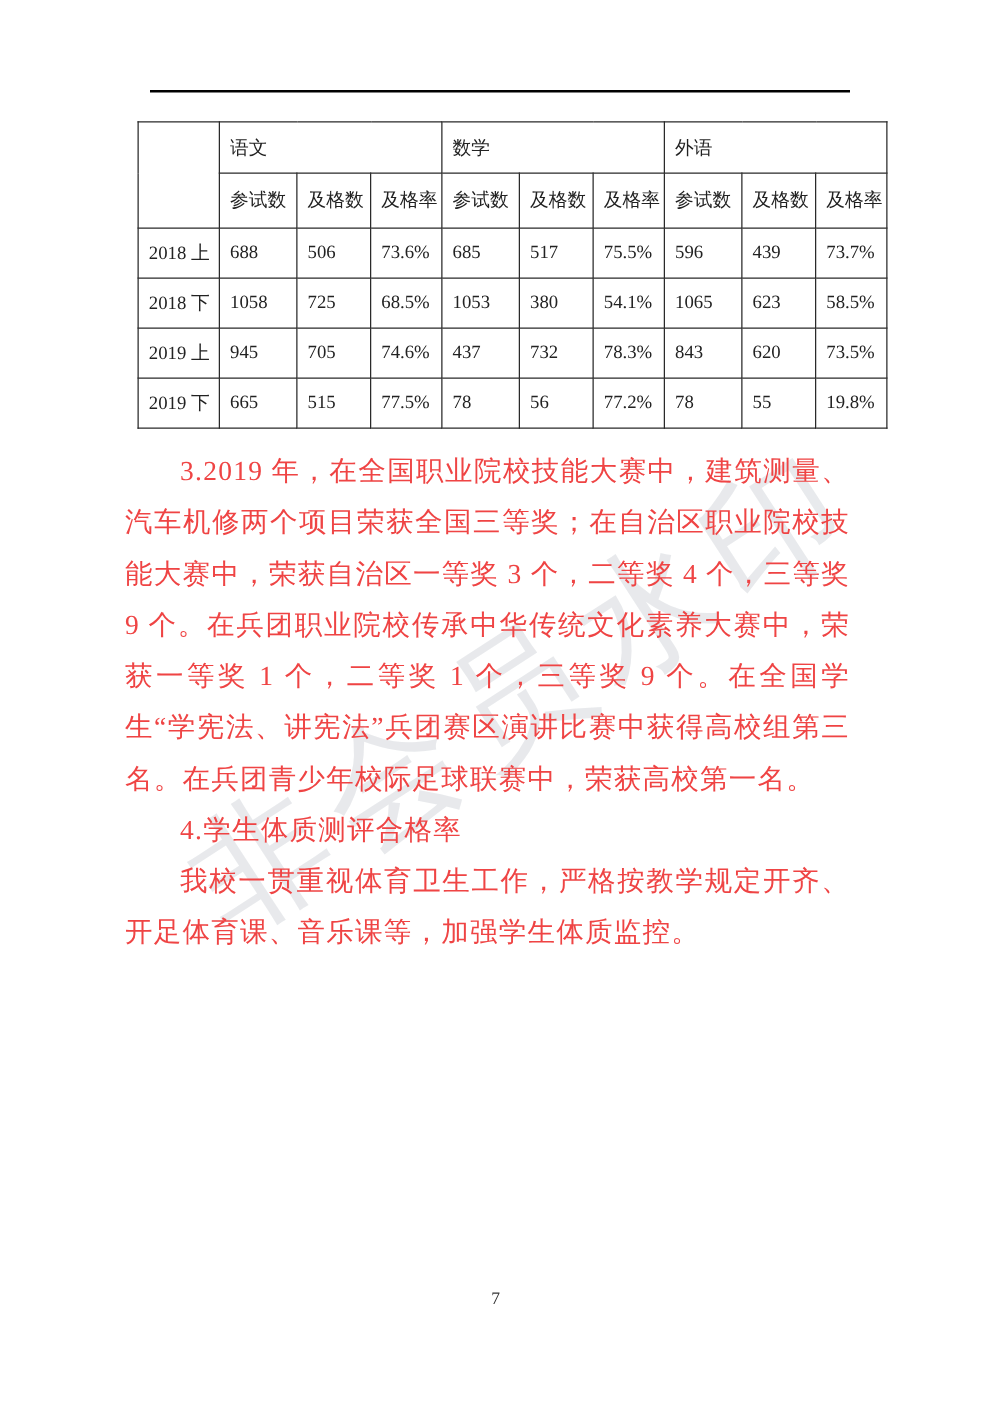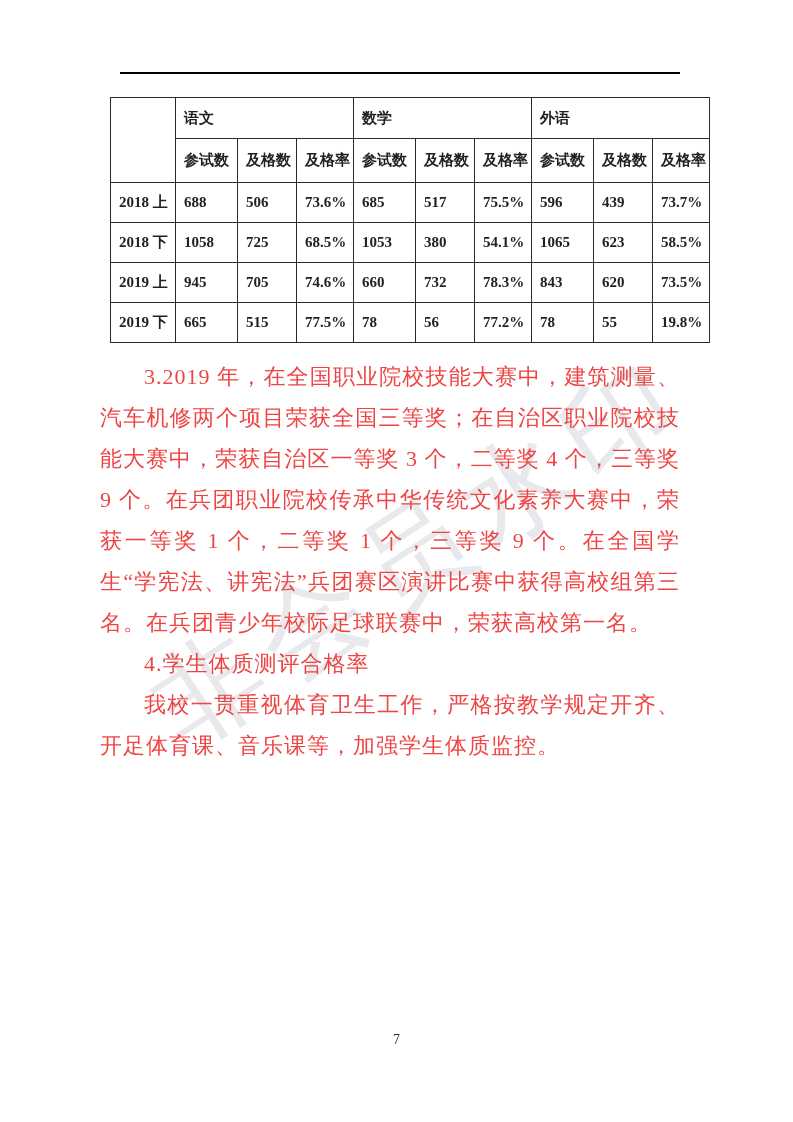--- a/index.html
+++ b/index.html
@@ -55,21 +55,21 @@
     border-collapse: collapse;
     table-layout: fixed;
     z-index: 1;
     font-size: 15px;
     color: #222222;
     background: transparent;
   }
   table.results th,
   table.results td {
     border: 1px solid #2a2a2a;
-    font-weight: bold;
+    font-weight: normal;
     text-align: left;
     padding: 0 0 0 8px;
     vertical-align: middle;
     overflow: hidden;
     white-space: nowrap;
   }
   .row-h1 { height: 41px; }
   .row-h2 { height: 44px; }
   .row-data { height: 40px; }
   col.c-label { width: 65px; }
@@ -176,21 +176,21 @@
       <td>54.1%</td>
       <td>1065</td>
       <td>623</td>
       <td>58.5%</td>
     </tr>
     <tr class="row-data">
       <td>2019 上</td>
       <td>945</td>
       <td>705</td>
       <td>74.6%</td>
-      <td>660</td>
+      <td>437</td>
       <td>732</td>
       <td>78.3%</td>
       <td>843</td>
       <td>620</td>
       <td>73.5%</td>
     </tr>
     <tr class="row-data">
       <td>2019 下</td>
       <td>665</td>
       <td>515</td>

